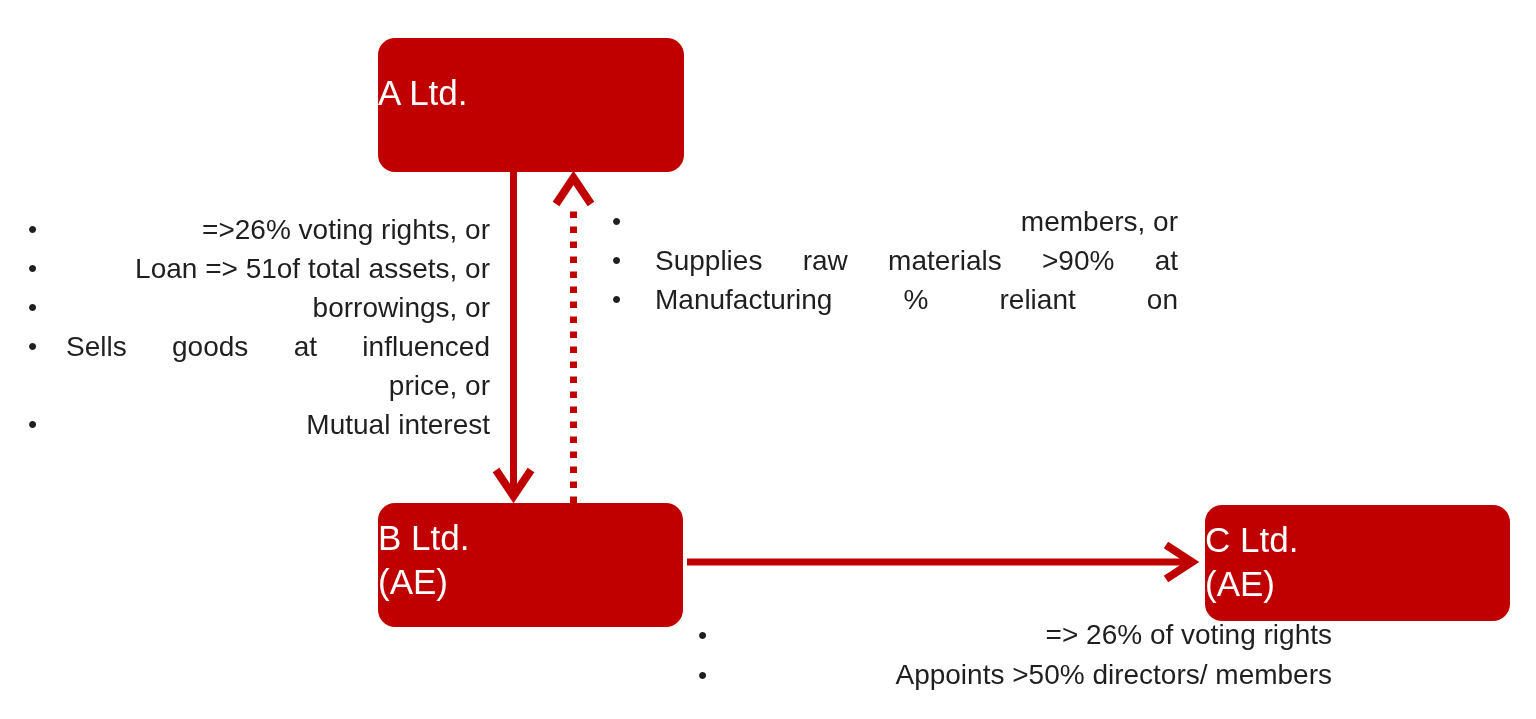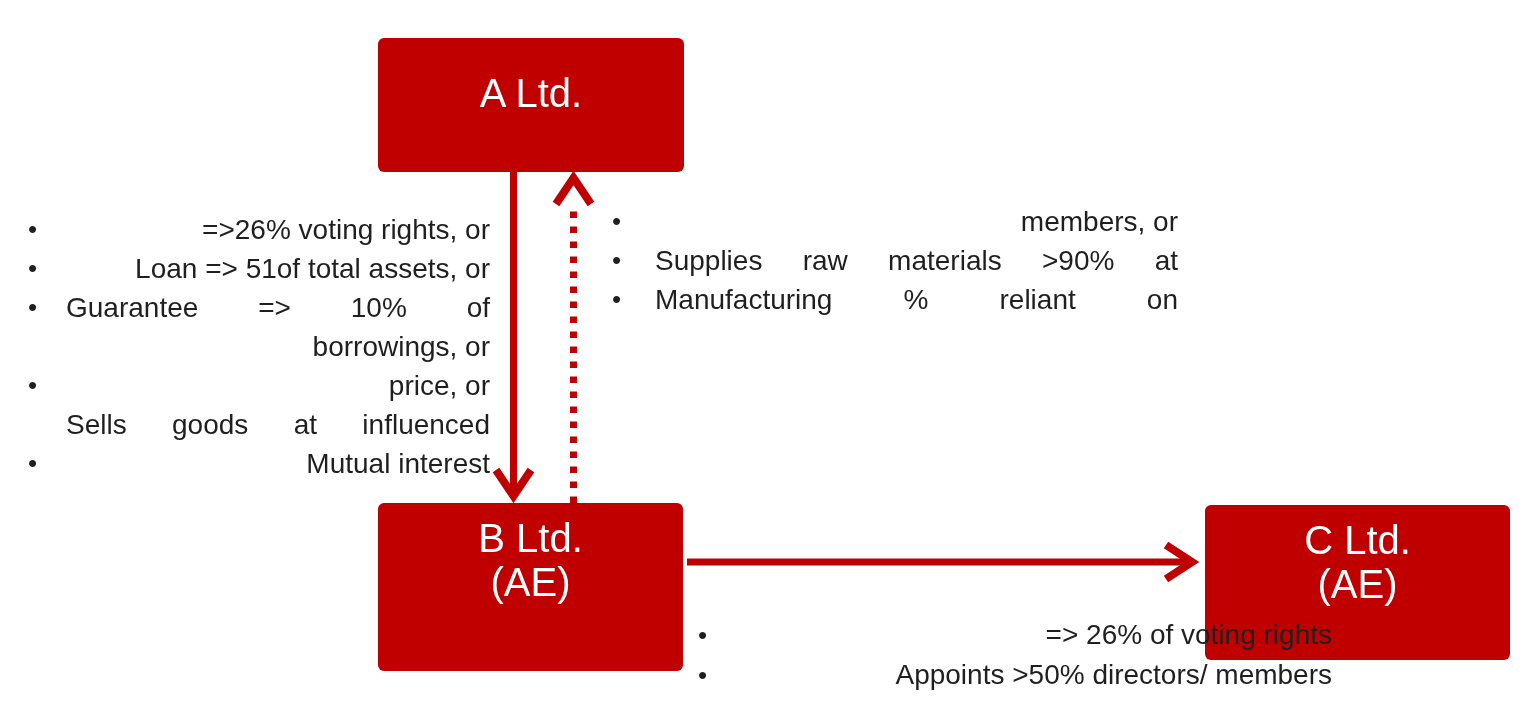--- a/index.html
+++ b/index.html
@@ -26,29 +26,28 @@
     width: 1536px; height: 719px;
   }
   .arrow-shaft, .arrow-head {
     stroke: var(--accent);
     fill: none;
   }
 
   .node {
     position: absolute;
     background: var(--accent);
-    border-radius: 6px;
+    border-radius: 17px;
     color: var(--node_text);
-    text-align: center;
-    font-size: 40px;
+    font-size: 35px;
     line-height: 36px;
   }
   .node-a { left: 378px; top: 38px;  width: 306px; height: 134px; padding-top: 37px; }
-  .node-b { left: 378px; top: 503px; width: 305px; height: 168px; padding-top: 17px; }
-  .node-c { left: 1205px; top: 505px; width: 305px; height: 155px; padding-top: 17px; }
+  .node-b { left: 378px; top: 503px; width: 305px; height: 124px; padding-top: 17px; }
+  .node-c { left: 1205px; top: 505px; width: 305px; height: 116px; padding-top: 17px; }
   .node-sub { margin-top: 8px; }
 
   .blist {
     position: absolute;
     color: var(--text);
     font-size: 28px;
     line-height: 39px;
   }
   .list-ab { left: 22px;  top: 210px; width: 468px; }
   .list-ba { left: 606px; top: 202px; width: 572px; }
@@ -112,27 +111,26 @@
     <div class="bitem">
       <span class="bullet">•</span>
       <div class="bline">=&gt;26% voting rights, or</div>
     </div>
     <div class="bitem">
       <span class="bullet">•</span>
       <div class="bline">Loan =&gt; 51of total assets, or</div>
     </div>
     <div class="bitem">
       <span class="bullet">•</span>
-      <div class="bline j">Guarantee =&gt; 10% of</div>
       <div class="bline">borrowings, or</div>
     </div>
     <div class="bitem">
       <span class="bullet">•</span>
+      <div class="bline j">Sells goods at influenced</div>
       <div class="bline">price, or</div>
-      <div class="bline j">Sells goods at influenced</div>
     </div>
     <div class="bitem">
       <span class="bullet">•</span>
       <div class="bline">Mutual interest</div>
     </div>
   </div>
 
   <div class="blist list-ba">
     <div class="bitem">
       <span class="bullet">•</span>

